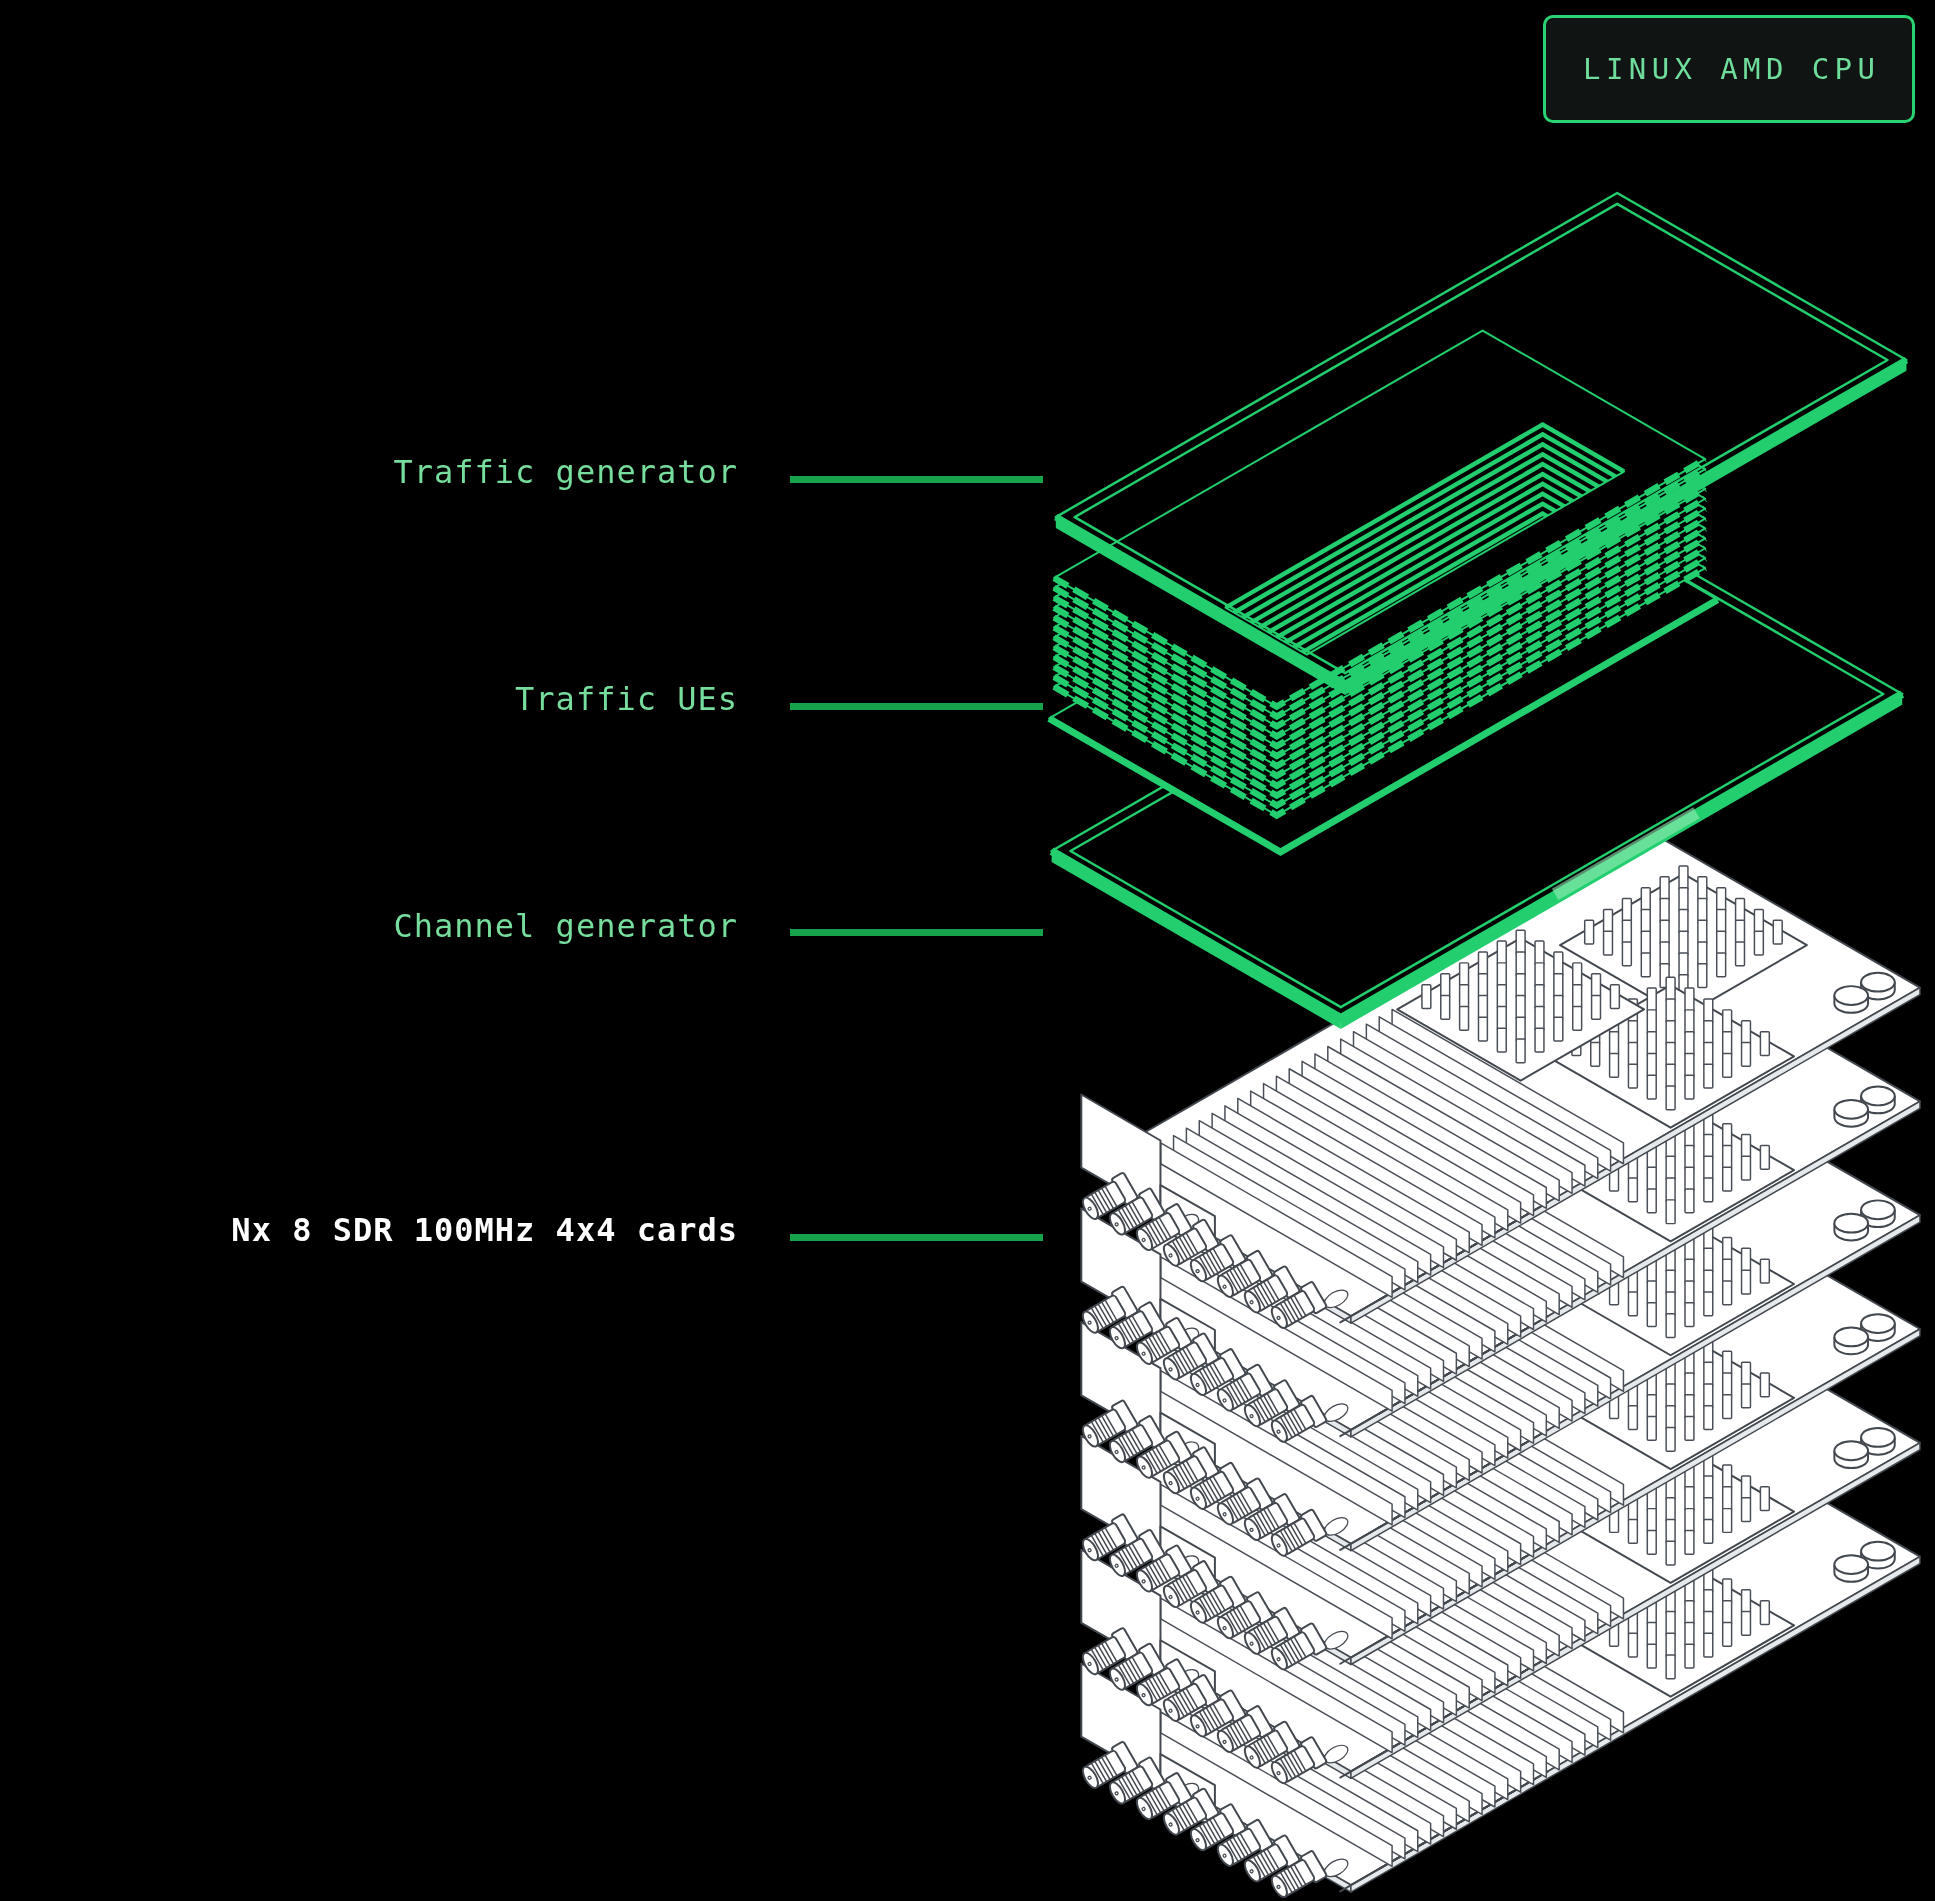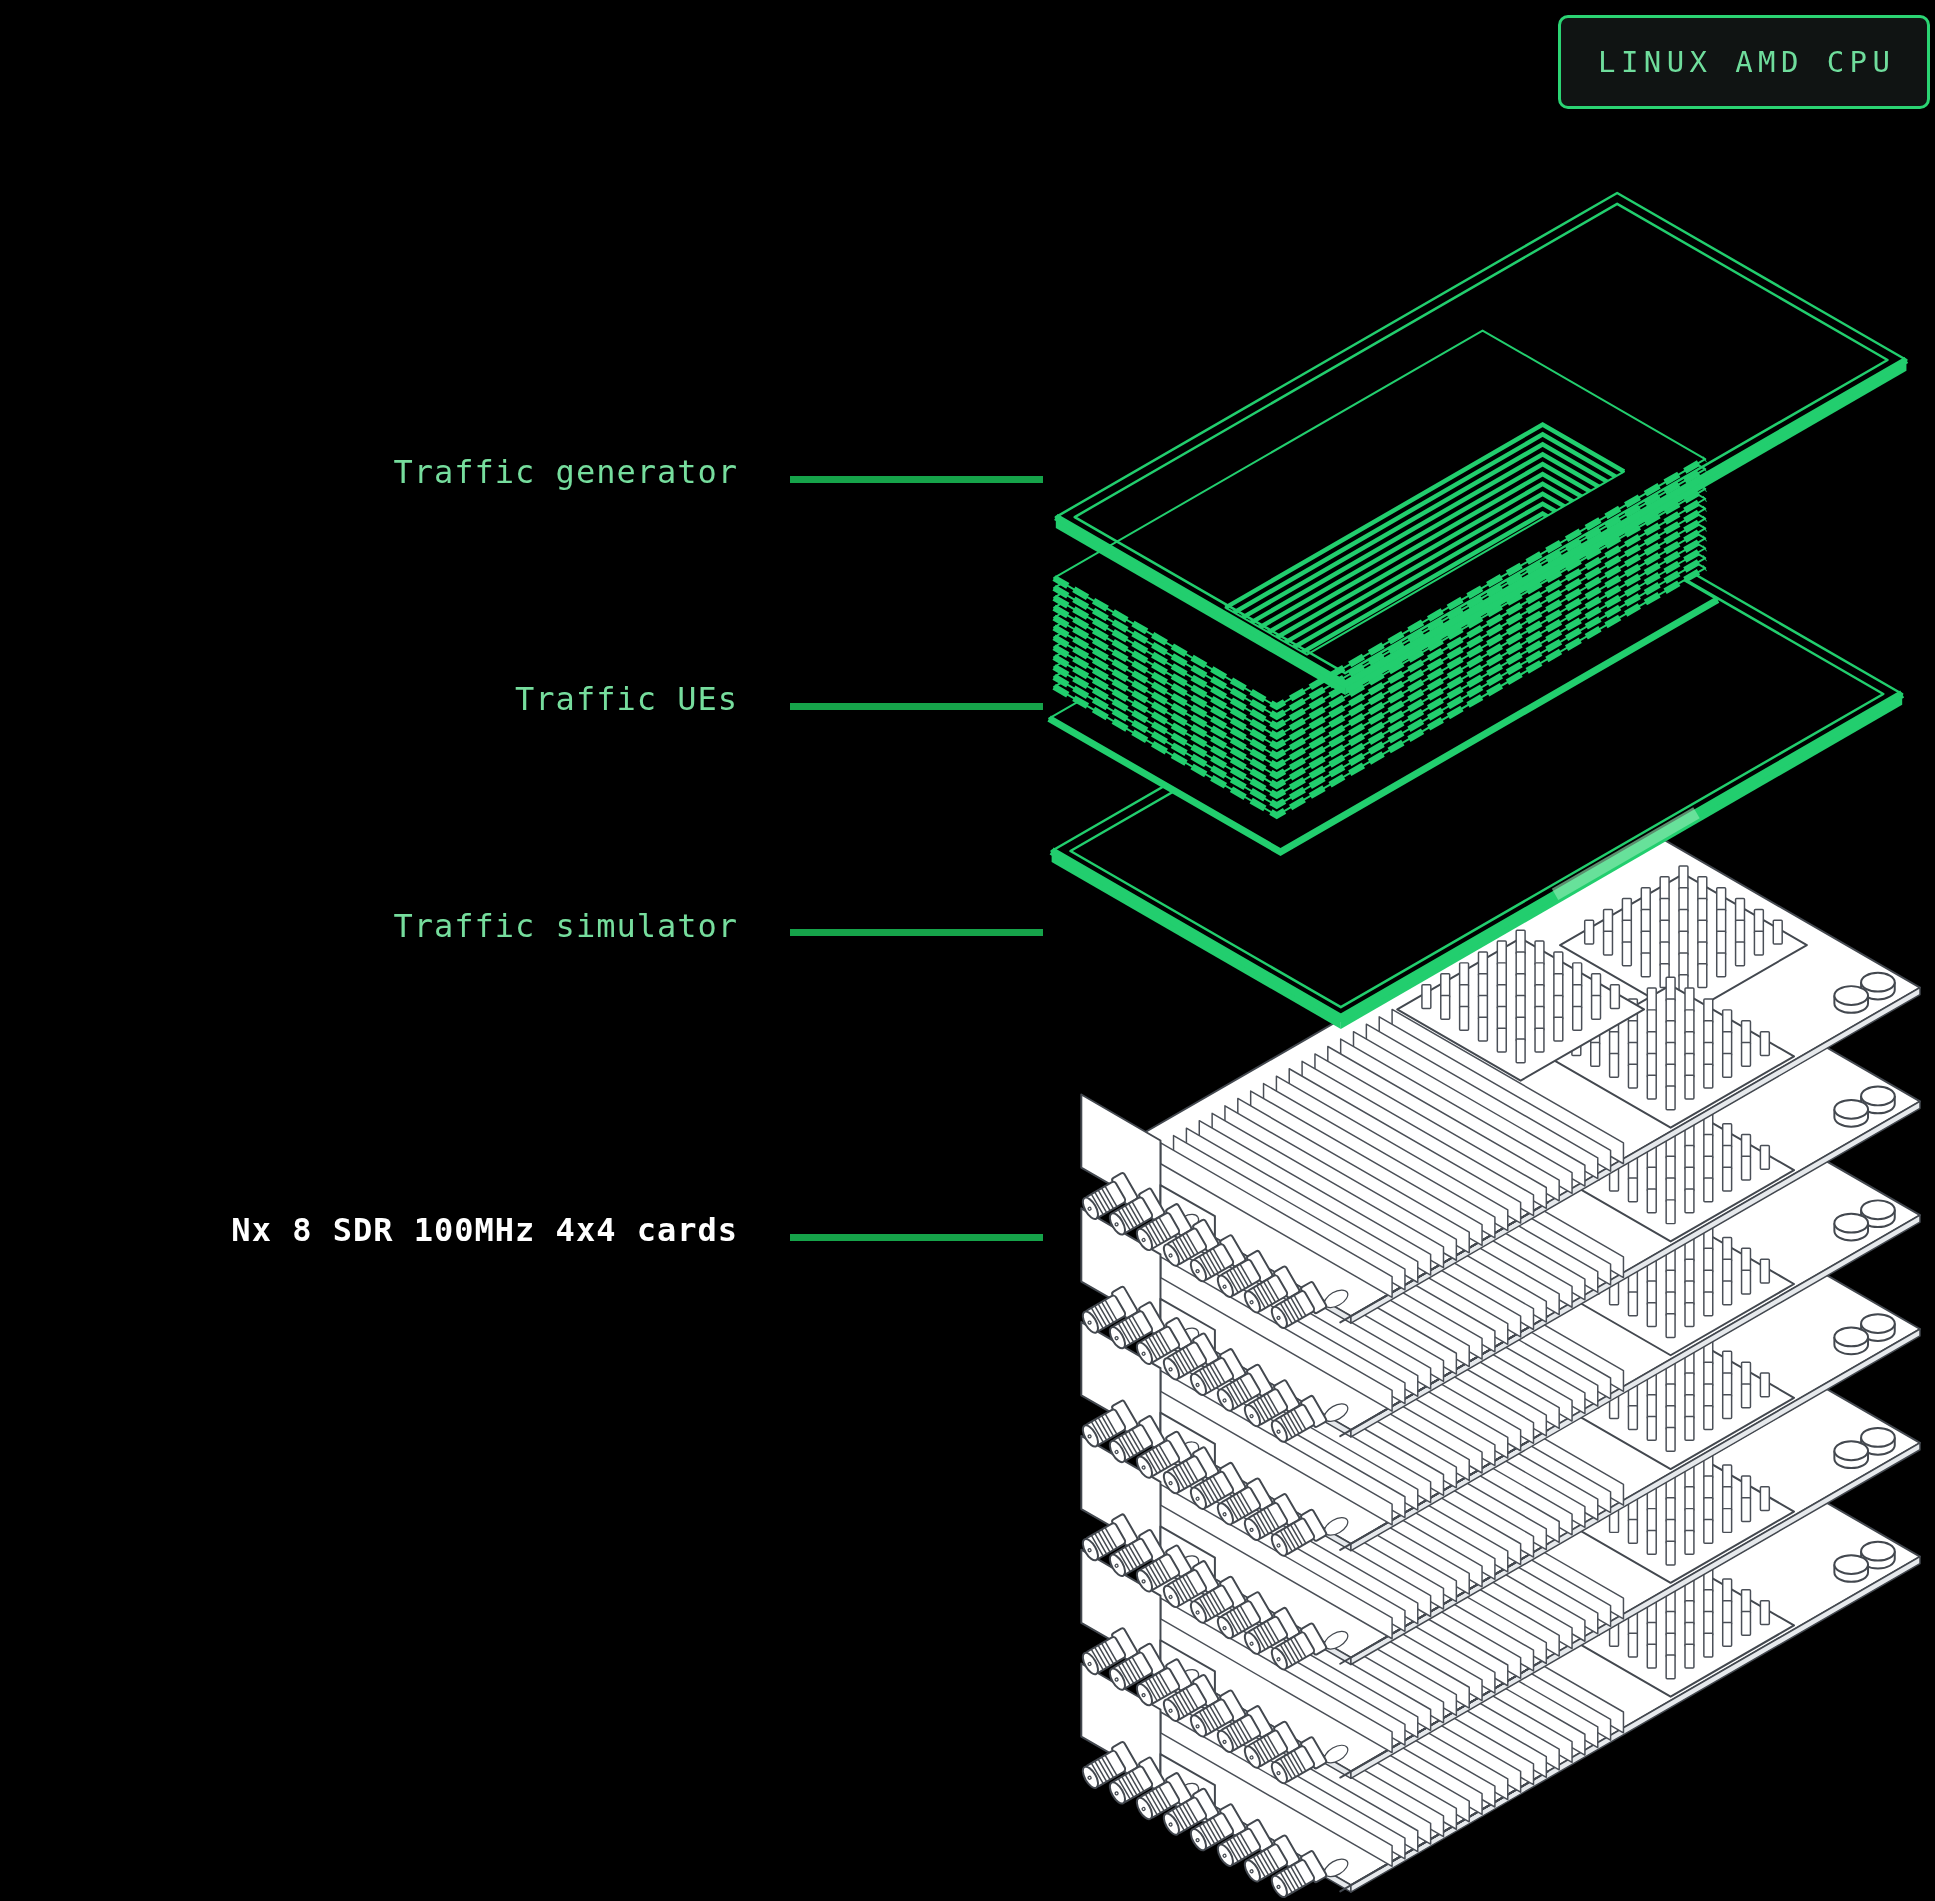--- a/index.html
+++ b/index.html
@@ -21,23 +21,23 @@
   .fin    {fill:#ffffff;stroke:#4a4f57;stroke-width:3;stroke-linejoin:round;}
   .pin    {fill:#ffffff;stroke:#4a4f57;stroke-width:3;}
   .ln     {stroke:#43484f;stroke-width:3;fill:none;}
   .ln2    {stroke:#43484f;stroke-width:2.5;fill:#ffffff;}
 
   .lab{position:absolute;right:1198px;line-height:1;font-size:32px;letter-spacing:1px;
        color:#76dd9d;white-space:nowrap;}
   .lab.white{color:#ffffff;font-weight:bold;}
   .lline{position:absolute;left:790px;width:253px;height:7px;background:#16a34a;}
 
-  .badge{position:absolute;left:1543px;top:15px;width:372px;height:94px;box-sizing:border-box;
+  .badge{position:absolute;left:1543px;top:15px;width:372px;height:108px;box-sizing:border-box;
          border:3.5px solid #2bd473;border-radius:10px;background:#101413;
-         display:flex;align-items:center;justify-content:center;margin-left:15px;}
+         display:flex;align-items:center;justify-content:center;}
   .badge span{font-size:29px;letter-spacing:5.4px;padding-left:5.4px;color:#6fdd9c;line-height:1;}
 </style>
 </head>
 <body>
 
 <div id="stage">
 
   <svg id="scene" width="1936" height="1901" viewBox="0 0 3912 3842" xmlns="http://www.w3.org/2000/svg" xmlns:xlink="http://www.w3.org/1999/xlink">
     <defs>
 
@@ -290,20 +290,20 @@
     </g>
   </svg>
 
   <div class="lline" style="top:476px"></div>
   <div class="lline" style="top:703px"></div>
   <div class="lline" style="top:929px"></div>
   <div class="lline" style="top:1234px"></div>
 
   <div class="lab" style="top:456px">Traffic generator</div>
   <div class="lab" style="top:683px">Traffic UEs</div>
-  <div class="lab" style="top:910px">Traffic simulator</div>
+  <div class="lab" style="top:910px">Channel generator</div>
   <div class="lab white" style="top:1214px">Nx 8 SDR 100MHz 4x4 cards</div>
 
   <div class="badge">
     <span>LINUX AMD CPU</span>
   </div>
 </div>
 
 
 </body></html>

